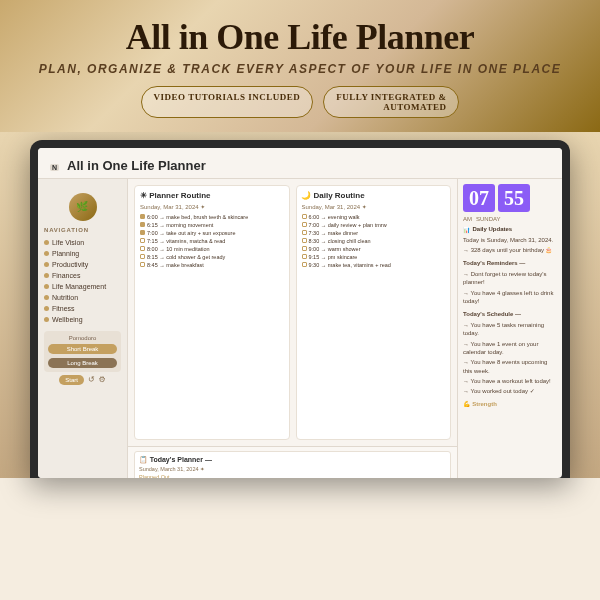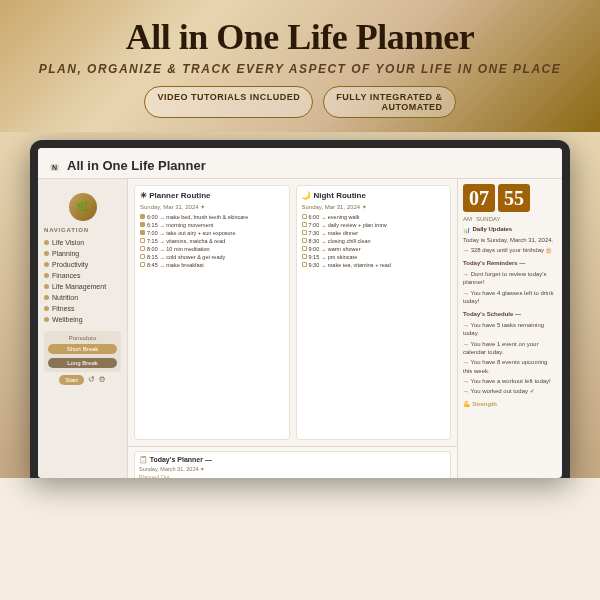--- a/index.html
+++ b/index.html
@@ -43,21 +43,21 @@
       justify-content: center;
       gap: 10px;
       margin-top: 10px;
     }
 
     .badge {
       border: 1.5px solid #8b6914;
       border-radius: 20px;
       padding: 5px 12px;
       font-size: 9px;
-      font-family: Liberation Sans, sans-serif;
+      font-family: Liberation Serif, serif;
       font-weight: 700;
       color: #4a2e0a;
       letter-spacing: 0.5px;
       text-align: center;
       background: rgba(255,255,255,0.3);
     }
 
     
     .laptop-container {
       display: flex;
@@ -283,21 +283,21 @@
       flex-shrink: 0;
     }
 
     .clock-display {
       display: flex;
       gap: 3px;
       margin-bottom: 4px;
     }
 
     .clock-box {
-      background: #a16207;
+      background: #8b5cf6;
       border-radius: 3px;
       padding: 4px 6px;
       font-size: 20px;
       font-weight: 700;
       color: white;
       font-family: Georgia, serif;
       line-height: 1;
     }
 
     .clock-meta {
@@ -479,21 +479,21 @@
               </div>
               <div class="routine-item">
                 <div class="checkbox"></div>
                 <span>8:45 → make breakfast</span>
               </div>
             </div>
 
             <div class="routine-card">
               <div class="routine-title">
                 <span>🌙</span>
-                <span>Night Routine</span>
+                <span>Daily Routine</span>
               </div>
               <div class="routine-date">Sunday, Mar 31, 2024 ✦</div>
               <div class="routine-item">
                 <div class="checkbox"></div>
                 <span>6:00 → evening walk</span>
               </div>
               <div class="routine-item">
                 <div class="checkbox"></div>
                 <span>7:00 → daily review + plan tmrw</span>
               </div>

